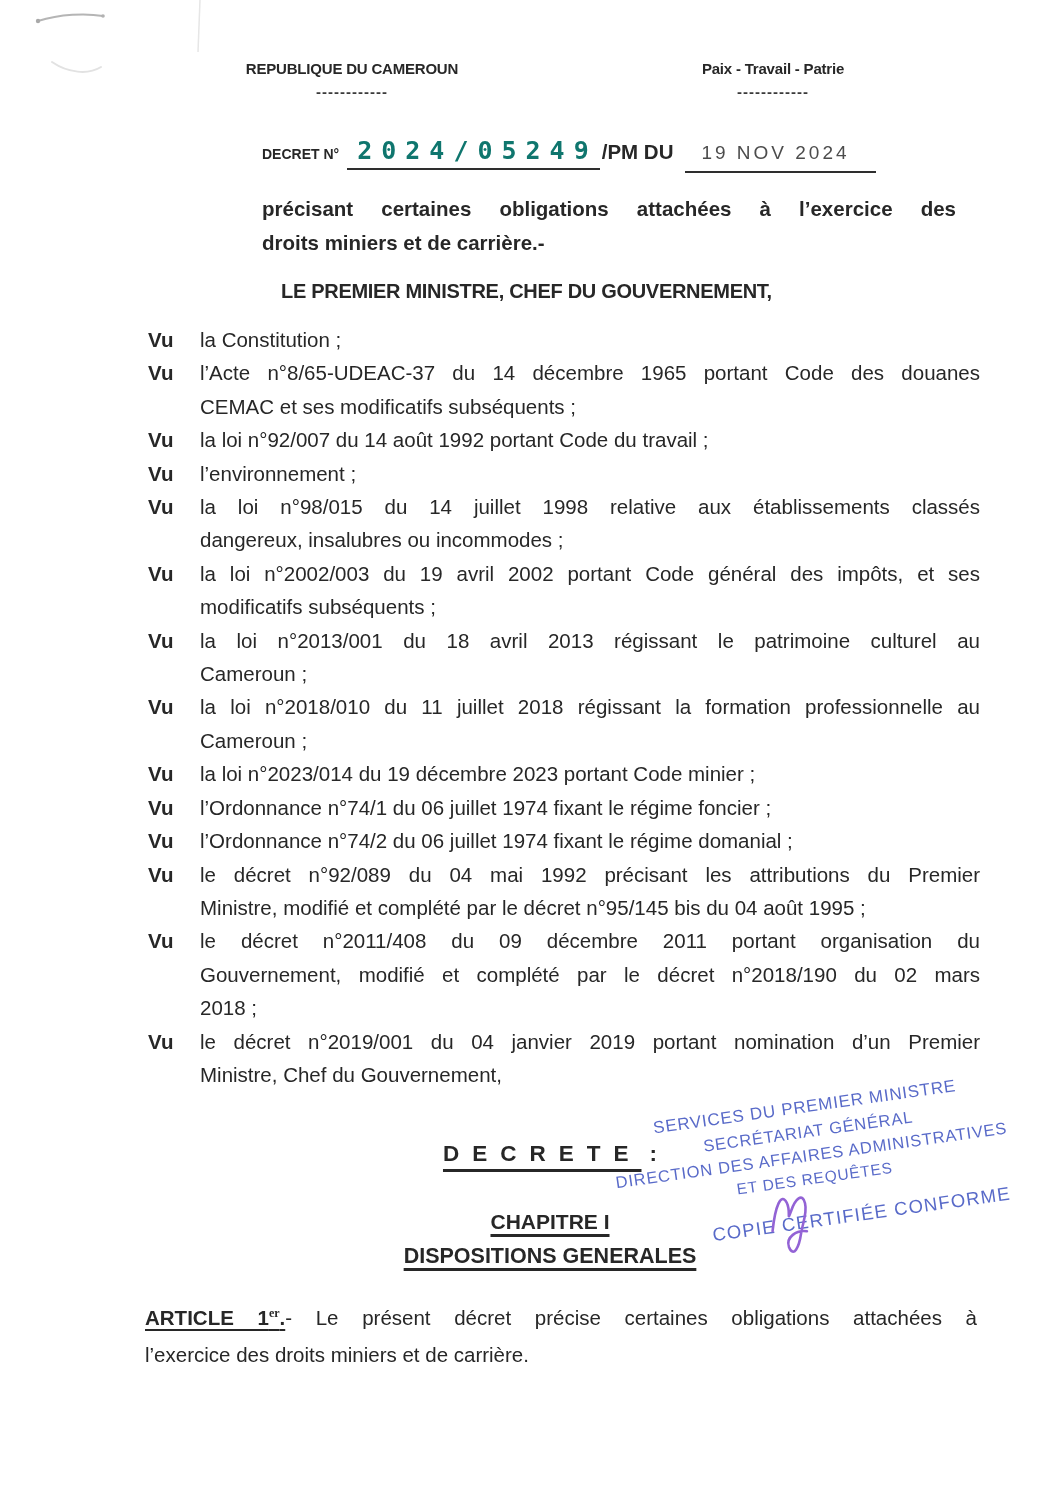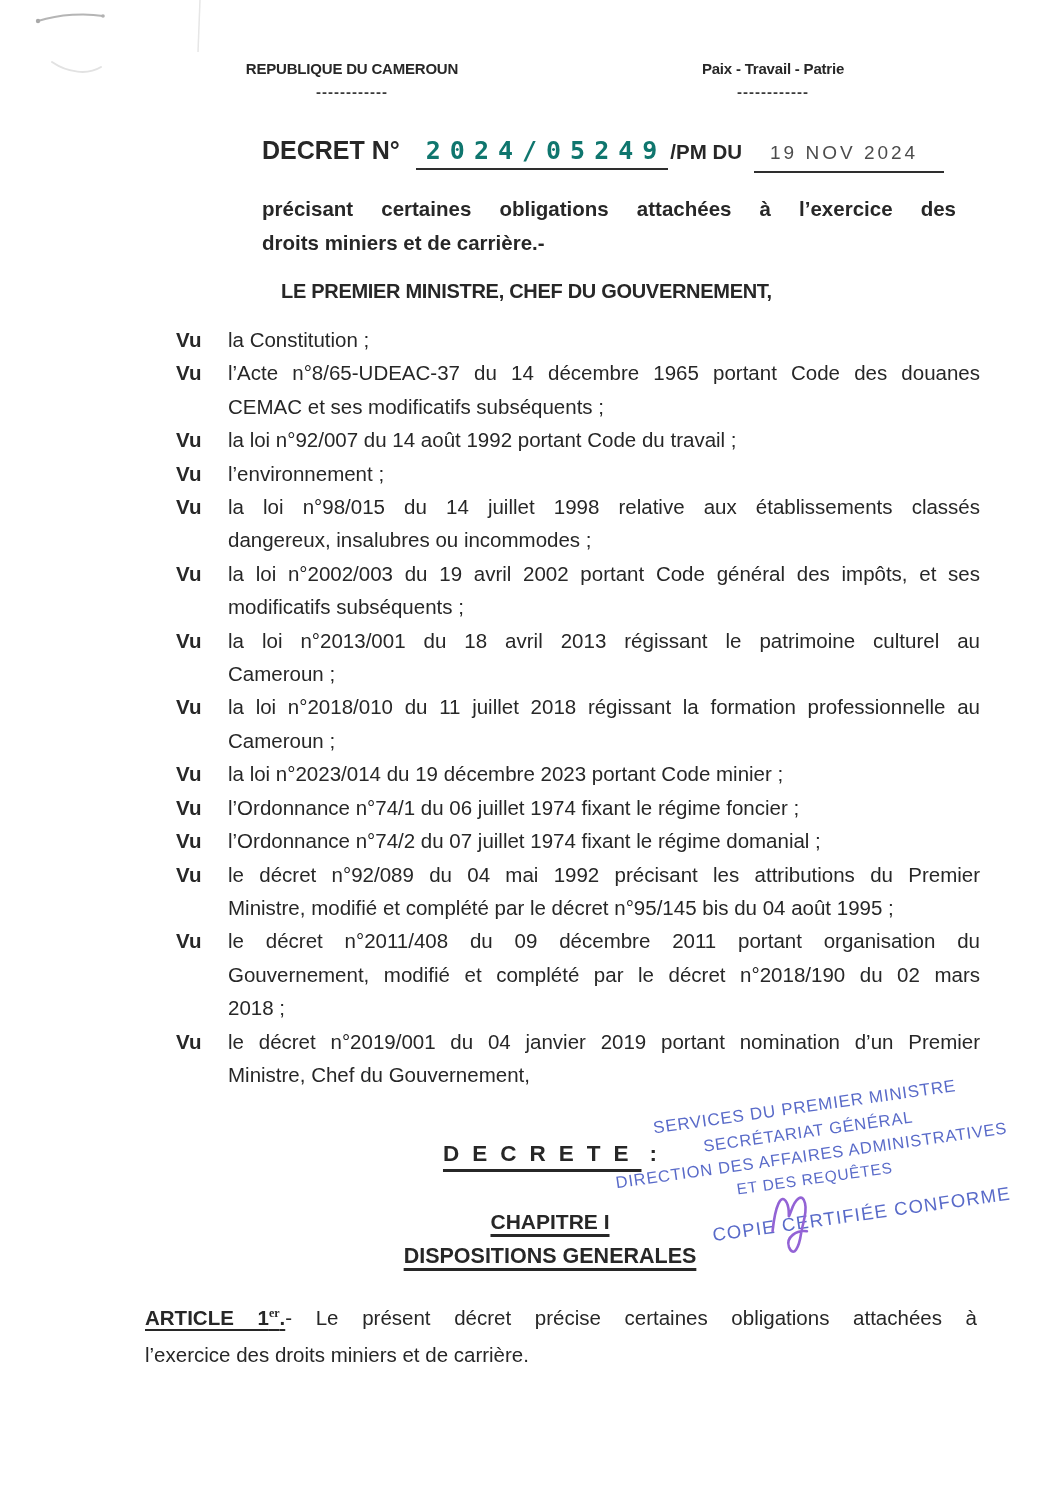--- a/index.html
+++ b/index.html
@@ -8,21 +8,21 @@
     background:#ffffff; overflow:hidden;
     font-family:"Liberation Sans", sans-serif; color:#272727;
   }
   
   .hdr-left  { position:absolute; left:192px; top:60px; width:320px; text-align:center; }
   .hdr-right { position:absolute; left:660px; top:60px; width:226px; text-align:center; }
   .hdr-title { font-size:15px; font-weight:bold; letter-spacing:-0.2px; white-space:nowrap; }
   .hdr-dash  { font-size:15px; font-weight:bold; letter-spacing:1px; color:#3a3a3a; margin-top:6px; }
   
   .decree-line { position:absolute; left:262px; top:136px; display:flex; align-items:baseline; white-space:nowrap; }
-  .decree-prefix { font-size:25px; font-weight:bold; margin-right:16px; }
+  .decree-prefix { font-size:14px; font-weight:bold; margin-right:8px; }
   .stamp-number {
     font-family:"DejaVu Sans Mono", monospace; font-weight:bold; font-size:25px;
     letter-spacing:9px; color:#0f766e; border-bottom:2.5px solid #2e2e2e;
     padding:0 2px 3px 10px;
   }
   .decree-mid { font-size:20.5px; font-weight:bold; margin-left:2px; }
   .stamp-date {
     font-size:19px; letter-spacing:3px; color:#4c4c4c; white-space:nowrap;
     border-bottom:2.5px solid #2e2e2e; padding:0 26px 7px 16px; margin-left:12px;
   }
@@ -31,21 +31,21 @@
     font-size:20.5px; font-weight:bold; line-height:33.5px; }
   
   .jline { text-align:left; }
   .jline.just { text-align:justify; text-align-last:justify; }
   
   .salutation { position:absolute; left:281px; top:280px; font-size:20px; font-weight:bold;
     letter-spacing:-0.3px; white-space:nowrap; }
   
   .vu-list { position:absolute; left:148px; top:323px; width:832px;
     font-size:20.5px; line-height:33.4px; }
-  .vu-row  { display:flex;margin-left:28px; }
+  .vu-row  { display:flex; }
   .vu-label{ flex:none; width:52px; font-weight:bold; }
   .vu-text { width:780px; }
   
   .decrete { position:absolute; left:145px; top:1141px; width:810px; text-align:center; }
   .decrete-word { font-size:22.5px; font-weight:bold; letter-spacing:13px;
     text-decoration:underline; text-decoration-thickness:2.5px; text-underline-offset:8px; }
   .decrete-colon { font-size:22.5px; font-weight:bold; margin-left:8px; }
   
   .chapter { position:absolute; left:145px; top:1208px; width:810px; text-align:center; line-height:28px; }
   .chapter-title, .chapter-subtitle { font-size:21px; font-weight:bold;
@@ -184,21 +184,21 @@
     <div class="vu-row">
       <div class="vu-label">Vu</div>
       <div class="vu-text">
           <div class="jline">l’Ordonnance n°74/1 du 06 juillet 1974 fixant le régime foncier ;</div>
         </div>
     </div>
 
     <div class="vu-row">
       <div class="vu-label">Vu</div>
       <div class="vu-text">
-          <div class="jline">l’Ordonnance n°74/2 du 07 juillet 1974 fixant le régime domanial ;</div>
+          <div class="jline">l’Ordonnance n°74/2 du 06 juillet 1974 fixant le régime domanial ;</div>
         </div>
     </div>
 
     <div class="vu-row">
       <div class="vu-label">Vu</div>
       <div class="vu-text">
         <div class="jline just">le décret n°92/089 du 04 mai 1992 précisant les attributions du Premier</div>
         <div class="jline">Ministre, modifié et complété par le décret n°95/145 bis du 04 août 1995 ;</div>
       </div>
     </div>

